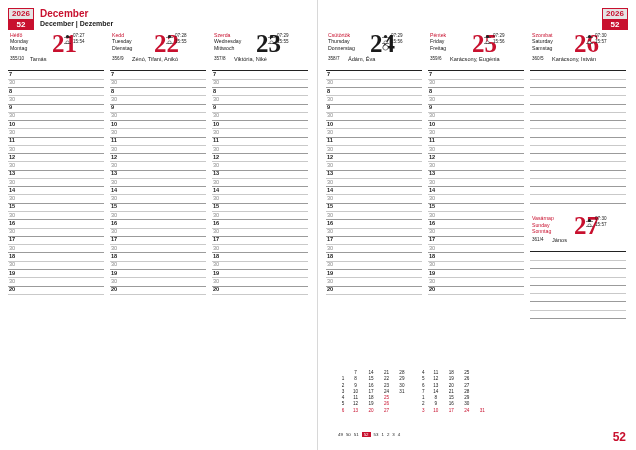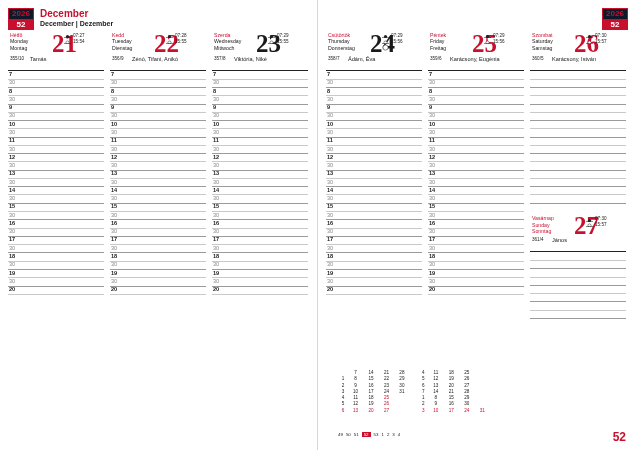--- a/index.html
+++ b/index.html
@@ -4,21 +4,21 @@
 <style>
   html,body{margin:0;padding:0;background:#ffffff;}
   body{width:636px;height:450px;font-family:"Liberation Sans",sans-serif;color:#1a1a1a;position:relative;overflow:hidden;}
   .page{position:absolute;top:0;left:0;width:636px;height:450px;}
   .leaf{position:absolute;top:0;height:450px;width:318px;box-sizing:border-box;}
   .leaf.left{left:0;border-right:1px solid #d8d8d8;}
   .leaf.right{left:318px;}
 
   
   .yearbadge{position:absolute;width:26px;}
-  .yearbadge .yr{background:#0f172a;border:1px solid #c8102e;color:#c8102e;font-size:8px;font-weight:bold;text-align:center;line-height:10px;}
+  .yearbadge .yr{background:#e5e5e5;border:1px solid #c8102e;color:#c8102e;font-size:8px;font-weight:bold;text-align:center;line-height:10px;}
   .yearbadge .wk{background:#c8102e;color:#ffffff;font-size:8px;font-weight:bold;text-align:center;line-height:10px;}
   .yb-left{top:8px;left:8px;}
   .yb-right{top:8px;left:284px;}
 
   
   .monthhead{position:absolute;top:8px;left:40px;}
   .monthhead .m1{color:#c8102e;font-size:10px;font-weight:bold;line-height:11px;}
   .monthhead .m2{color:#1a1a1a;font-size:7px;font-weight:bold;line-height:9px;}
 
   

